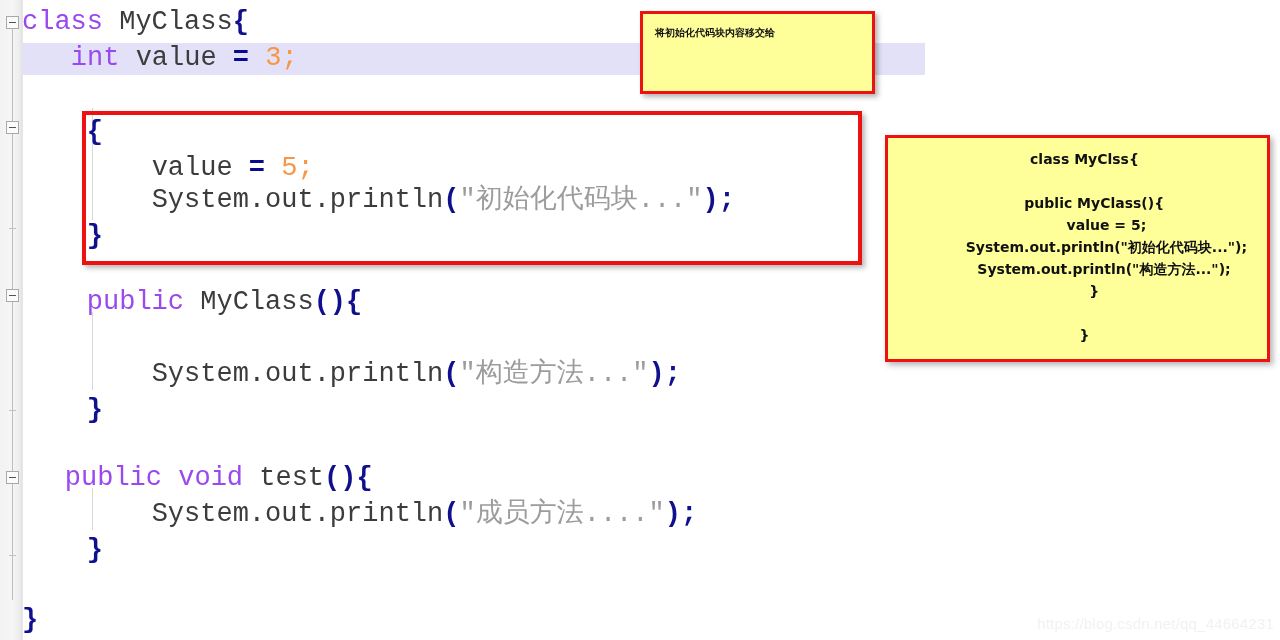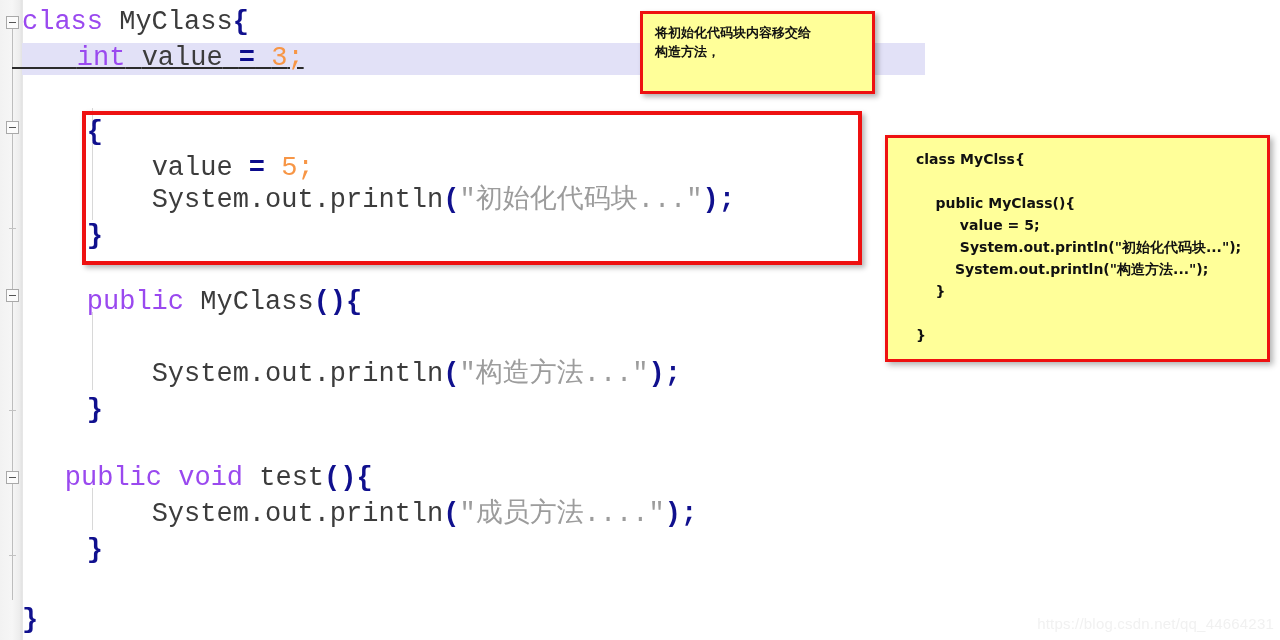--- a/index.html
+++ b/index.html
@@ -118,21 +118,21 @@
   #callout-note {
     position: absolute;
     left: 640px; top: 11px;
     width: 235px; height: 83px;
     box-sizing: border-box;
     border: 3px solid #ee1111;
     background: #ffff99;
     box-shadow: 3px 3px 5px rgba(0,0,0,0.30);
     padding: 9px 10px 0 12px;
     font-family: "DejaVu Sans", sans-serif;
-    font-size: 13px;
+    font-size: 10px;
     line-height: 19px;
     font-weight: bold;
     color: #111111;
   }
   #callout-note div { white-space: pre; }
 
   
   #merged-code-card {
     position: absolute;
     left: 885px; top: 135px;
@@ -143,22 +143,23 @@
     box-shadow: 3px 3px 6px rgba(0,0,0,0.30);
     padding: 10px 0 0 0;
     font-family: "DejaVu Sans", sans-serif;
     font-weight: bold;
     font-size: 14px;
     color: #111111;
   }
   #merged-code-card .cl {
     white-space: pre;
     line-height: 22px;
-    padding-left: 28px;
+    padding-left: 14px;
     min-height: 22px;
+    text-align: center;
   }
 
   
   #watermark {
     position: absolute;
     right: 6px;
     bottom: 8px;
     font-family: "Liberation Sans", sans-serif;
     font-size: 15px;
     color: #f1f1f1;
@@ -183,39 +184,38 @@
     </div>
 
   <div class="hl-band" id="hl-band" style="top:43px;"></div>
 
   <div id="code">
       <div class="indent-guide" style="left: 92px; top: 108px; height: 18px;"></div>
       <div class="indent-guide" style="left: 92px; top: 142px; height: 78px;"></div>
       <div class="indent-guide" style="left: 92px; top: 312px; height: 78px;"></div>
       <div class="indent-guide" style="left: 92px; top: 488px; height: 42px;"></div>
       <div class="line" style="top: 4px; padding-left: 22px;"><span class="kw">class</span><span class="plain"> </span><span class="id">MyClass</span><span class="brace">{</span></div>
-      <div class="line" style="top: 40px; padding-left: 12px; text-decoration: underline;"><span class="plain">    </span><span class="kw">int</span><span class="plain"> </span><span class="id">value</span><span class="plain"> </span><span class="op">=</span><span class="plain"> </span><span class="num">3</span><span class="semi">;</span></div>
+      <div class="line" style="top: 40px; padding-left: 6px;"><span class="plain">    </span><span class="kw">int</span><span class="plain"> </span><span class="id">value</span><span class="plain"> </span><span class="op">=</span><span class="plain"> </span><span class="num">3</span><span class="semi">;</span></div>
       <div class="line" style="top: 114px; padding-left: 22px;"><span class="plain">    </span><span class="brace">{</span></div>
       <div class="line" style="top: 150px; padding-left: 22px;"><span class="plain">        </span><span class="id">value</span><span class="plain"> </span><span class="op">=</span><span class="plain"> </span><span class="num">5</span><span class="semi">;</span></div>
       <div class="line" style="top: 182px; padding-left: 22px;"><span class="plain">        </span><span class="id">System.out.println</span><span class="punct">(</span><span class="str">"初始化代码块..."</span><span class="punct">)</span><span class="punct">;</span></div>
       <div class="line" style="top: 218px; padding-left: 22px;"><span class="plain">    </span><span class="brace">}</span></div>
       <div class="line" style="top: 284px; padding-left: 22px;"><span class="plain">    </span><span class="kw">public</span><span class="plain"> </span><span class="id">MyClass</span><span class="punct">()</span><span class="brace">{</span></div>
       <div class="line" style="top: 356px; padding-left: 22px;"><span class="plain">        </span><span class="id">System.out.println</span><span class="punct">(</span><span class="str">"构造方法..."</span><span class="punct">)</span><span class="punct">;</span></div>
       <div class="line" style="top: 392px; padding-left: 22px;"><span class="plain">    </span><span class="brace">}</span></div>
       <div class="line" style="top: 460px; "><span class="plain">    </span><span class="kw">public</span><span class="plain"> </span><span class="kw">void</span><span class="plain"> </span><span class="id">test</span><span class="punct">()</span><span class="brace">{</span></div>
       <div class="line" style="top: 496px; padding-left: 22px;"><span class="plain">        </span><span class="id">System.out.println</span><span class="punct">(</span><span class="str">"成员方法...."</span><span class="punct">)</span><span class="punct">;</span></div>
       <div class="line" style="top: 532px; padding-left: 22px;"><span class="plain">    </span><span class="brace">}</span></div>
       <div class="line" style="top: 602px; padding-left: 22px;"><span class="brace">}</span></div>
     </div>
 
   <div id="init-block-outline"></div>
 
   <div id="callout-note">
       <div>将初始化代码块内容移交给</div>
-      <div>构造方法，</div>
     </div>
 
   <div id="merged-code-card">
       <div class="cl">class MyClss{</div>
       <div class="cl"></div>
       <div class="cl">    public MyClass(){</div>
       <div class="cl">         value = 5;</div>
       <div class="cl">         System.out.println("初始化代码块...");</div>
       <div class="cl">        System.out.println("构造方法...");</div>
       <div class="cl">    }</div>

